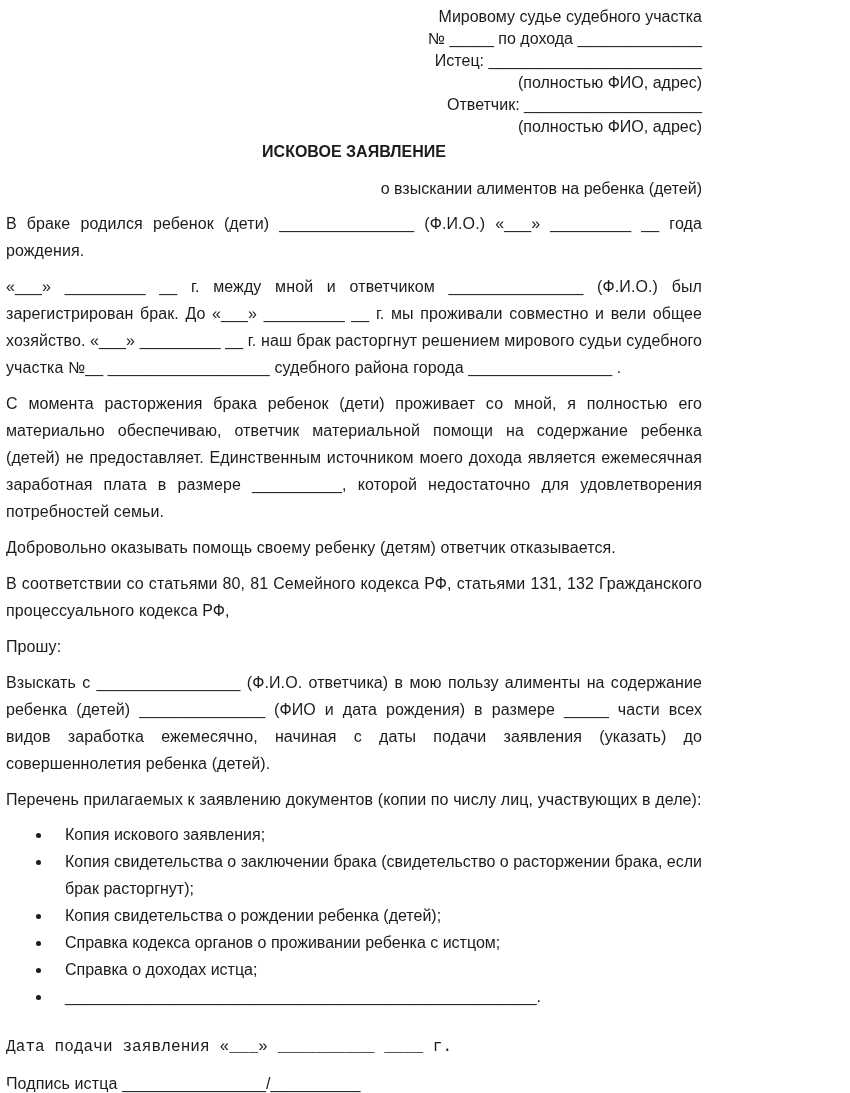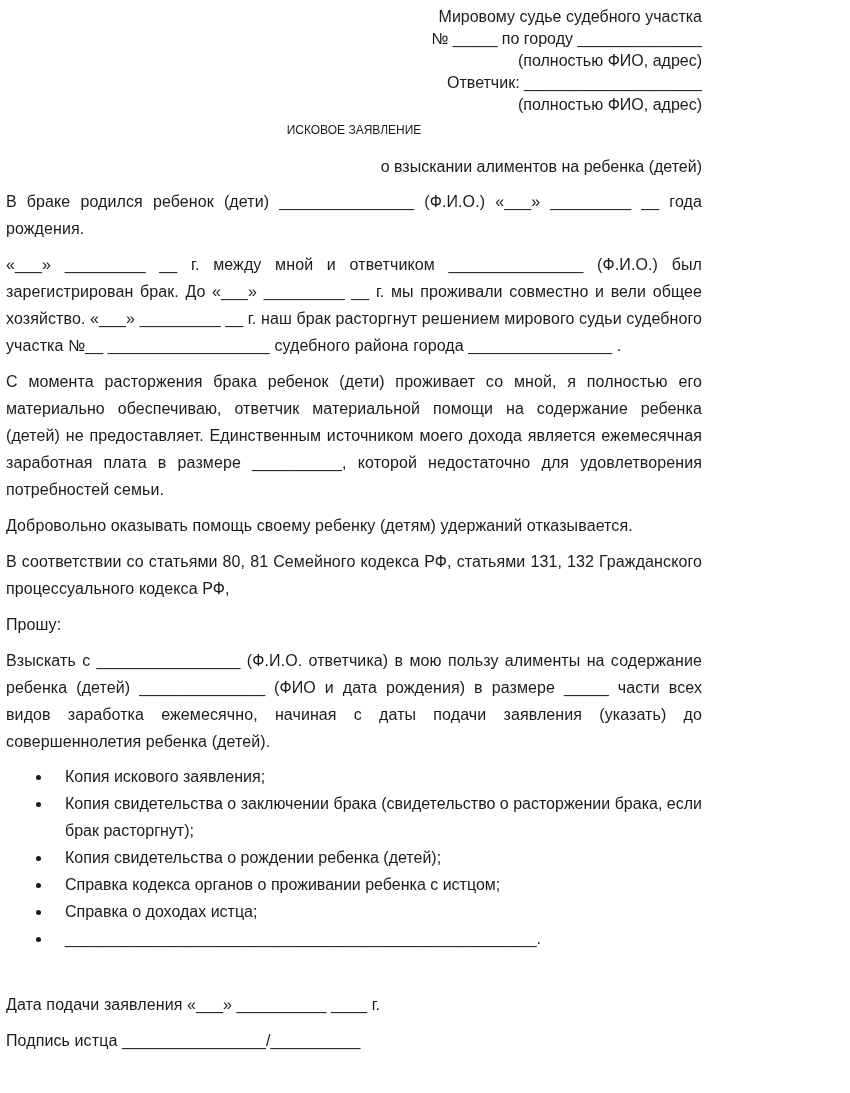--- a/index.html
+++ b/index.html
@@ -22,22 +22,22 @@
   .court-block {
     text-align: right;
     line-height: 22px;
   }
   .court-block div {
     white-space: nowrap;
   }
   .doc-title {
     margin: 2px 0 0 0;
     text-align: center;
-    font-size: 12px;
-    font-weight: normal;
+    font-size: 16px;
+    font-weight: bold;
     line-height: 24px;
   }
   .doc-subtitle {
     margin: 13px 0 0 0;
     text-align: right;
     line-height: 24px;
   }
   .para {
     margin: 9px 0 0 0;
     text-align: justify;
@@ -48,49 +48,52 @@
     margin: 8px 0 0 0;
     padding: 0 0 0 46px;
     list-style: disc;
   }
   .doc-list li {
     line-height: 27px;
     padding-left: 13px;
     text-align: justify;
   }
   .footer-date {
-    margin-top: 39px;
+    margin-top: 24px;
+    font-family: Liberation Mono, monospace;
   }
   .footer-signature {
     margin-top: 9px;
   }
 </style>
 </head>
 <body>
 
 <div class="page">
 
   <div class="court-block">
     <div>Мировому судье судебного участка</div>
-    <div>№ _____ по городу ______________</div>
+    <div>№ _____ по дохода ______________</div>
+    <div>Истец: ________________________</div>
     <div>(полностью ФИО, адрес)</div>
     <div>Ответчик: ____________________</div>
     <div>(полностью ФИО, адрес)</div>
   </div>
 
   <h1 class="doc-title">ИСКОВОЕ ЗАЯВЛЕНИЕ</h1>
   <div class="doc-subtitle">о взыскании алиментов на ребенка (детей)</div>
 
   <p class="para">В браке родился ребенок (дети) _______________ (Ф.И.О.) «___» _________ __ года рождения.</p>
   <p class="para">«___» _________ __ г. между мной и ответчиком _______________ (Ф.И.О.) был зарегистрирован брак. До «___» _________ __ г. мы проживали совместно и вели общее хозяйство. «___» _________ __ г. наш брак расторгнут решением мирового судьи судебного участка №__ __________________ судебного района города ________________ .</p>
   <p class="para">С момента расторжения брака ребенок (дети) проживает со мной, я полностью его материально обеспечиваю, ответчик материальной помощи на содержание ребенка (детей) не предоставляет. Единственным источником моего дохода является ежемесячная заработная плата в размере __________, которой недостаточно для удовлетворения потребностей семьи.</p>
-  <p class="para">Добровольно оказывать помощь своему ребенку (детям) удержаний отказывается.</p>
+  <p class="para">Добровольно оказывать помощь своему ребенку (детям) ответчик отказывается.</p>
   <p class="para">В соответствии со статьями 80, 81 Семейного кодекса РФ, статьями 131, 132 Гражданского процессуального кодекса РФ,</p>
   <p class="para">Прошу:</p>
   <p class="para">Взыскать с ________________ (Ф.И.О. ответчика) в мою пользу алименты на содержание ребенка (детей) ______________ (ФИО и дата рождения) в размере _____ части всех видов заработка ежемесячно, начиная с даты подачи заявления (указать) до совершеннолетия ребенка (детей).</p>
+  <p class="para">Перечень прилагаемых к заявлению документов (копии по числу лиц, участвующих в деле):</p>
 
   <ul class="doc-list">
     <li>Копия искового заявления;</li>
     <li>Копия свидетельства о заключении брака (свидетельство о расторжении брака, если брак расторгнут);</li>
     <li>Копия свидетельства о рождении ребенка (детей);</li>
     <li>Справка кодекса органов о проживании ребенка с истцом;</li>
     <li>Справка о доходах истца;</li>
     <li>_____________________________________________________.</li>
   </ul>
 

